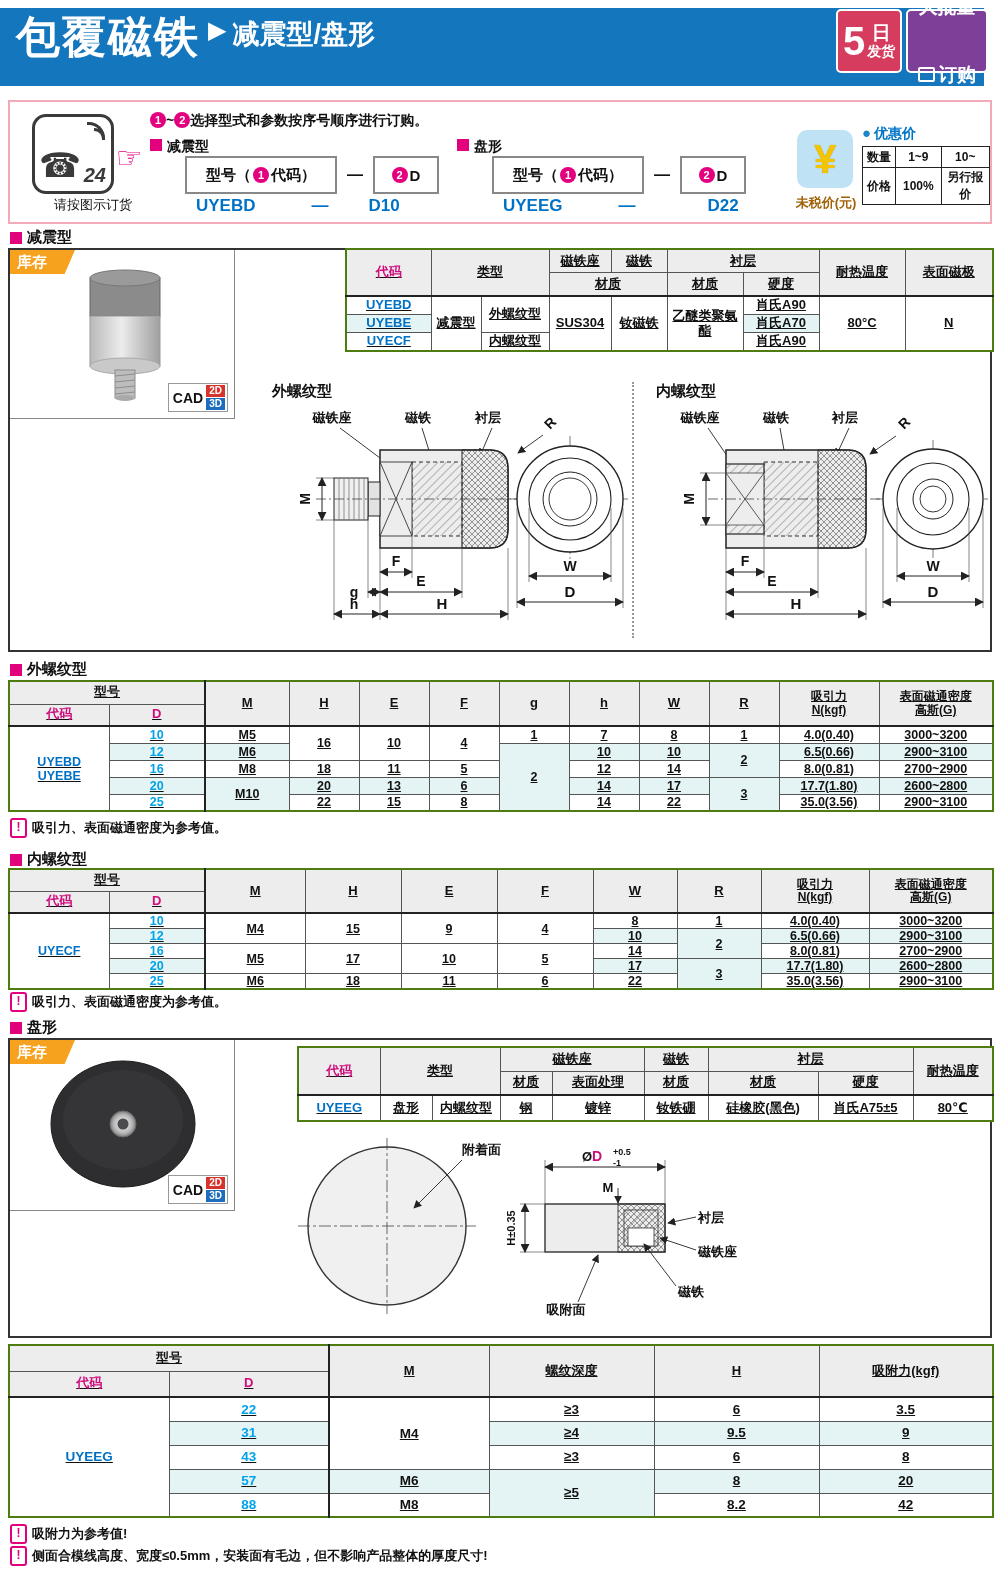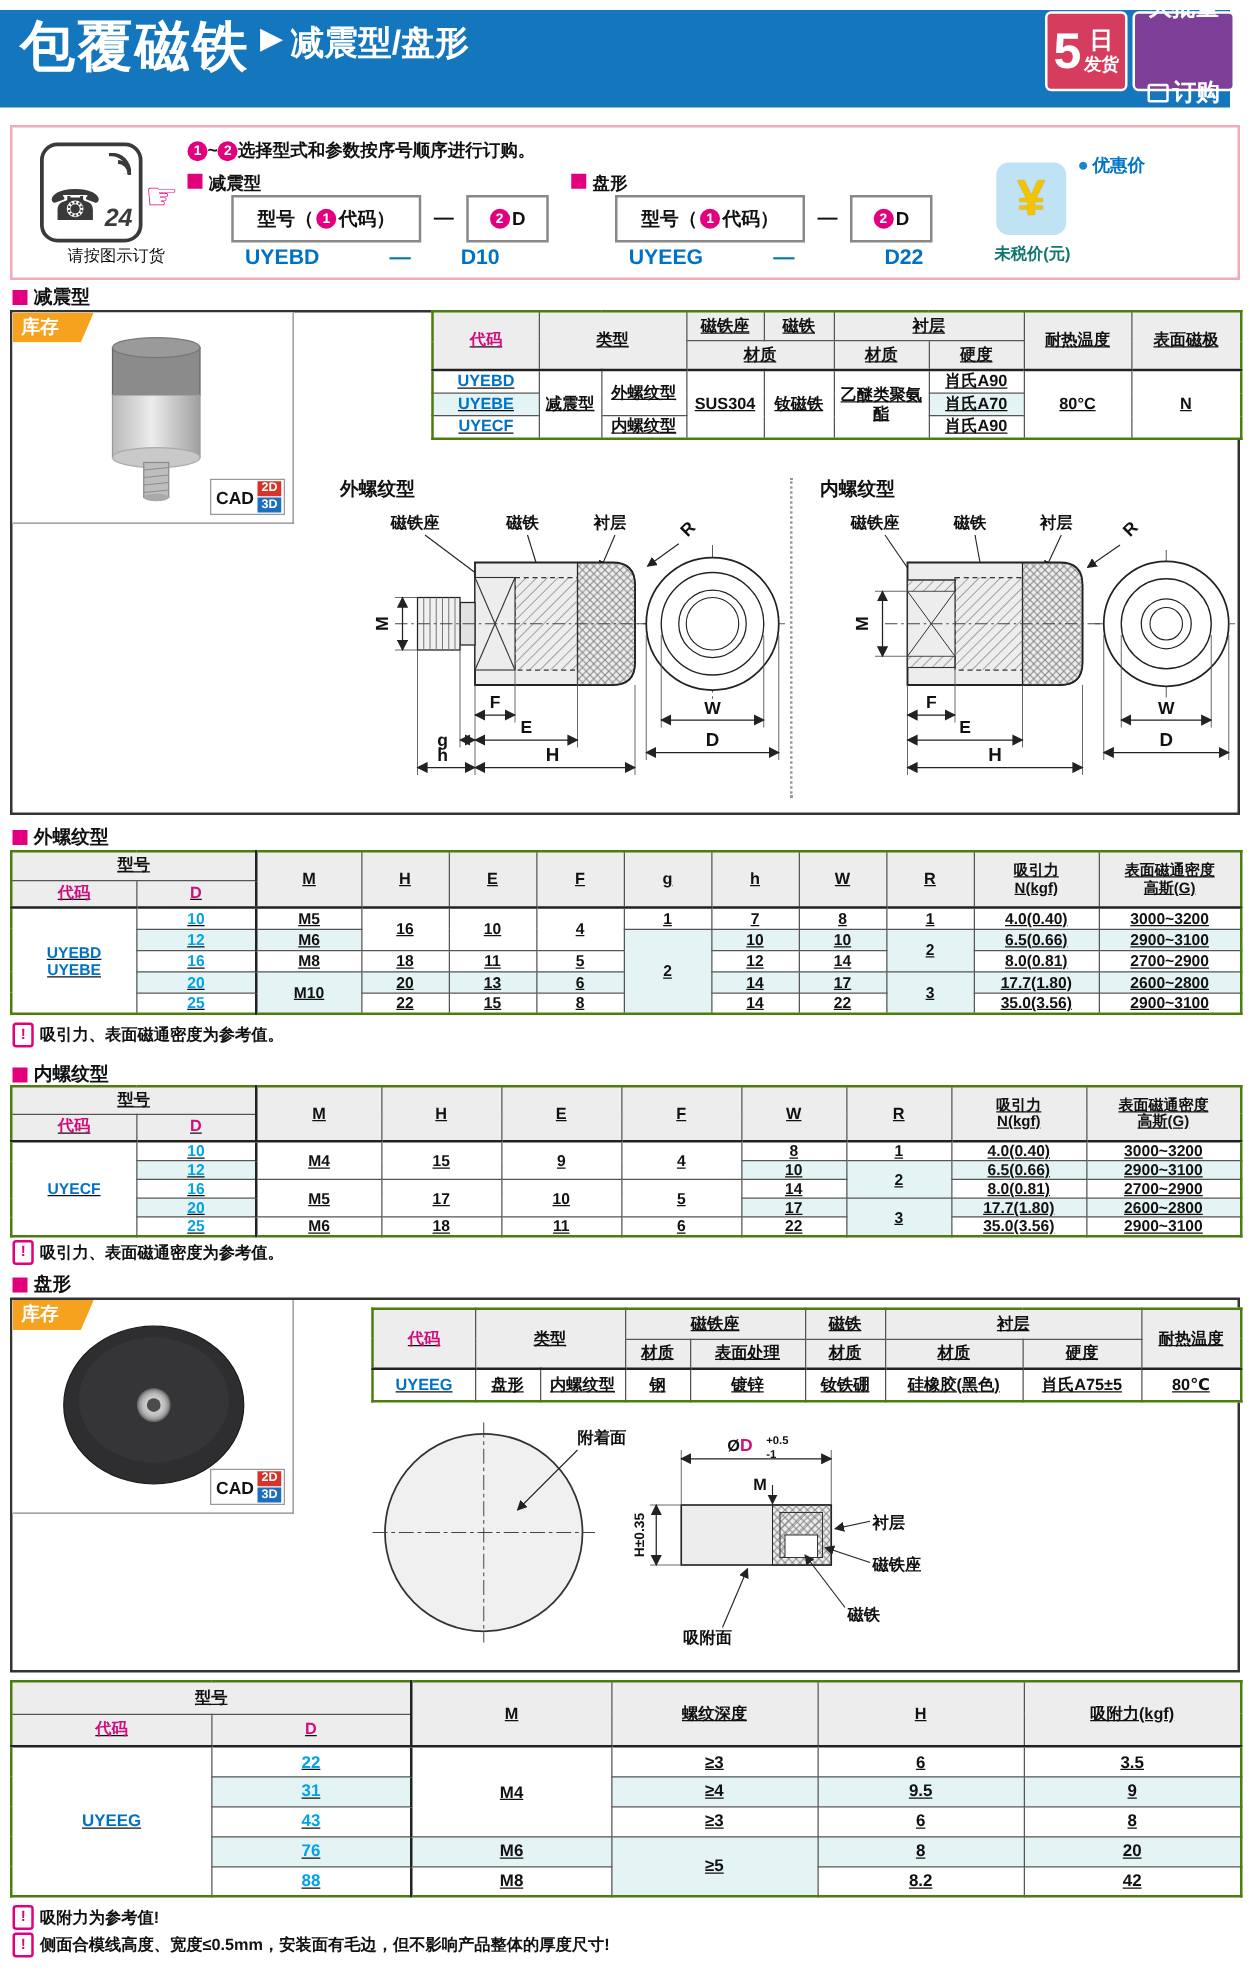--- a/index.html
+++ b/index.html
@@ -35,21 +35,21 @@
   .sq{display:inline-block;width:12px;height:12px;background:#e3007f;margin-right:5px;}
   .grp-h{position:absolute;top:36px;font-size:14px;font-weight:bold;}
   .pat-row{position:absolute;top:54px;display:flex;align-items:center;gap:10px;margin-left:35px;}
   .pat-box{height:34px;border:2px solid #888;background:#fff;display:flex;align-items:center;justify-content:center;font-size:15px;font-weight:bold;gap:2px;}
   .pb1{width:148px;} .pb2{width:62px;}
   .pdash{font-size:16px;font-weight:bold;}
   .ex-row{position:absolute;top:94px;display:flex;align-items:center;color:#0072c6;font-weight:bold;font-size:17px;}
   
   .yen{position:absolute;left:787px;top:28px;width:56px;height:58px;background:#bfe3f5;border-radius:10px;display:flex;align-items:center;justify-content:center;}
   .yen span{font-size:40px;font-weight:bold;color:#f5c400;text-shadow:0 0 1px #b98e00;}
-  .yen-cap{position:absolute;left:774px;top:92px;width:84px;text-align:center;font-size:13px;font-weight:bold;color:#0f766e;}
+  .yen-cap{position:absolute;left:774px;top:92px;width:84px;text-align:center;font-size:13px;font-weight:bold;color:#a16207;}
   .pr-title{position:absolute;left:852px;top:22px;font-size:14px;font-weight:bold;color:#0075c8;}
   .pr-title .dot{color:#1d86c8;font-size:15px;margin-right:3px;}
   .pr-tbl{position:absolute;left:852px;top:44px;border-collapse:collapse;}
   .pr-tbl td{border:1px solid #222;font-size:12px;font-weight:bold;text-align:center;padding:1px 4px;height:18px;}
   
   .seclbl{position:absolute;left:10px;font-size:15px;font-weight:bold;display:flex;align-items:center;}
   
   .secbox{position:absolute;left:8px;width:980px;border:2px solid #333;background:#fff;}
   .imgbox{position:absolute;left:0;top:0;width:224px;border-right:1px solid #888;border-bottom:1px solid #888;background:#fff;}
   .stock{position:absolute;left:0;top:0;width:58px;height:24px;background:#f6a21f;color:#fff;font-size:15px;font-weight:bold;line-height:24px;padding-left:7px;clip-path:polygon(0 0,100% 0,84% 100%,0 100%);}
@@ -157,20 +157,34 @@
       <span style="margin-left:46px;">UYEEG</span>
       <span style="margin-left:56px;">—</span>
       <span style="margin-left:40px;padding-left:32px;">D22</span>
     </div>
 
     <div class="yen">
         <span>¥</span>
       </div>
     <div class="yen-cap">未税价(元)</div>
     <div class="pr-title"><span class="dot">●</span><span>优惠价</span></div>
+    <table class="pr-tbl">
+      <tbody>
+          <tr>
+        <td style="width:36px;">数量</td>
+        <td style="width:42px;">1~9</td>
+        <td style="width:58px;">10~</td>
+      </tr>
+      <tr>
+        <td>价格</td>
+        <td>100%</td>
+        <td>另行报价</td>
+      </tr>
+    </tbody>
+      </table>
   </div>
 
   <div class="seclbl" style="top:228px;">
     <span class="sq"></span>
       <span>减震型</span>
   </div>
 
   <div class="secbox" style="top:248px;height:400px;">
     <div class="imgbox" style="height:168px;">
       <div class="stock">库存</div>
@@ -775,21 +789,21 @@
         <td>9.5</td>
         <td>9</td>
       </tr>
       <tr style="height:24px;">
         <td class="dnum tk">43</td>
         <td>≥3</td>
         <td>6</td>
         <td>8</td>
       </tr>
       <tr class="alt" style="height:24px;">
-        <td class="dnum tk">76</td>
+        <td class="dnum tk">57</td>
         <td>M6</td>
         <td rowspan="2">≥5</td>
         <td>8</td>
         <td>20</td>
       </tr>
       <tr style="height:24px;">
         <td class="dnum tk">88</td>
         <td>M8</td>
         <td>8.2</td>
         <td>42</td>

